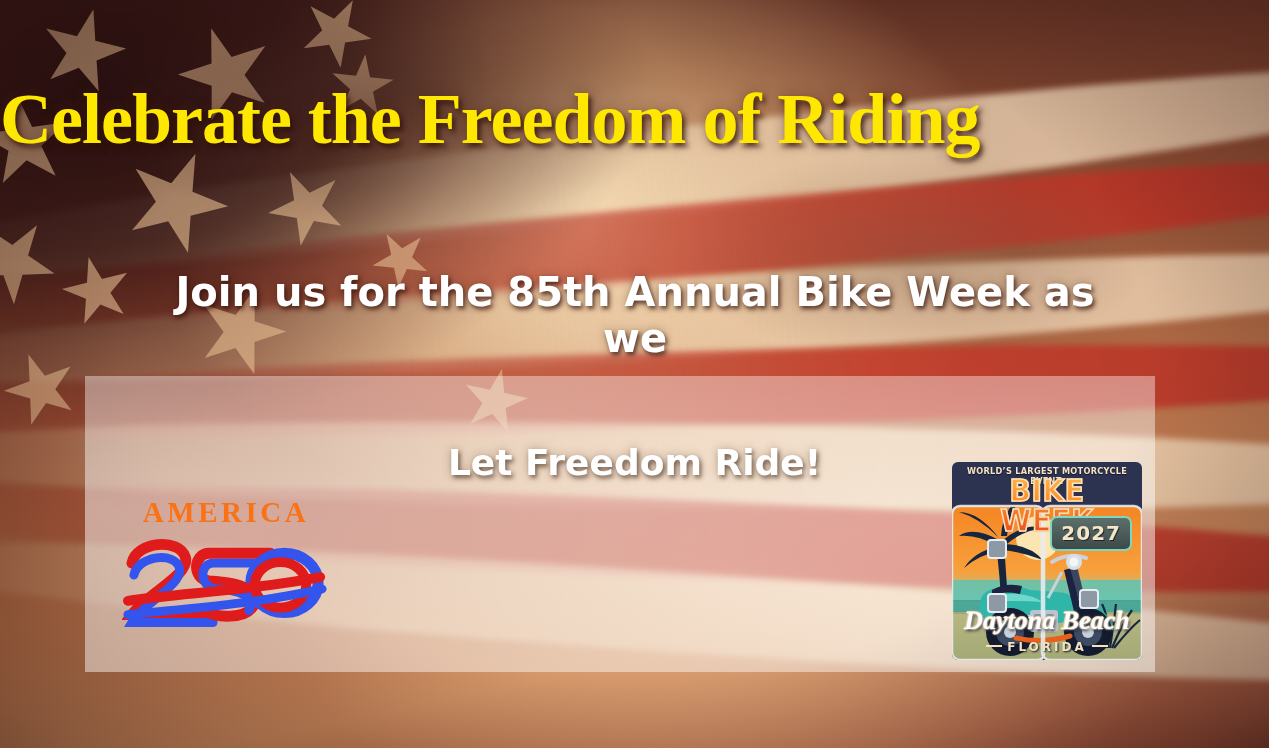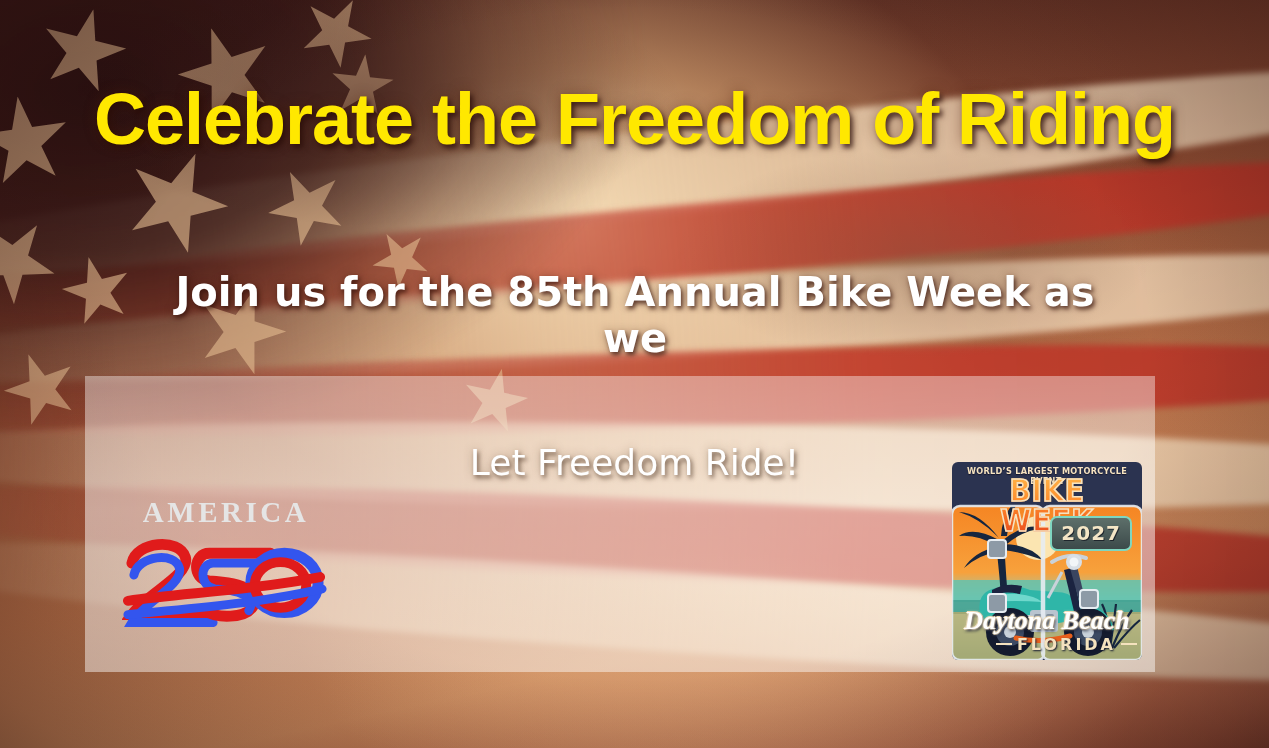--- a/index.html
+++ b/index.html
@@ -78,26 +78,25 @@
     position: absolute;
     left: 85px; top: 376px;
     width: 1070px; height: 296px;
     background: linear-gradient(180deg, rgba(255,255,255,0.40) 0%, rgba(255,255,255,0.50) 45%, rgba(255,255,255,0.46) 100%);
   }
 
   
   .headline {
     position: absolute;
     left: 0; right: 0; top: 78px;
-    text-align: center;
     font-size: 72px;
     font-weight: 700;
     letter-spacing: -1px;
     color: #FFE800;
-    font-family: Liberation Sans, sans-serif;
+    font-family: Liberation Serif, serif;
     text-shadow: 3px 4px 5px rgba(40,12,8,0.72), 0 0 14px rgba(80,30,10,0.45);
     white-space: nowrap;
   }
 
   .subhead {
     position: absolute;
     left: 140px; width: 990px; top: 270px;
     text-align: center;
     font-size: 40px;
     font-weight: 700;
@@ -105,39 +104,39 @@
     color: #ffffff;
     font-family: "DejaVu Sans", sans-serif;
     text-shadow: 2px 3px 4px rgba(55,20,12,0.72), 0 0 10px rgba(60,25,12,0.35);
   }
 
   .tagline {
     position: absolute;
     left: 0; right: 0; top: 442px;
     text-align: center;
     font-size: 36px;
-    font-weight: 400;
+    font-weight: 700;
     color: #ffffff;
     font-family: "DejaVu Sans", sans-serif;
     text-shadow: 2px 3px 4px rgba(70,45,30,0.62), 0 0 10px rgba(90,60,35,0.35);
   }
 
   
   #america250 {
     position: absolute;
     left: 122px; top: 498px;
     width: 208px; height: 130px;
   }
   #america250 .word {
     text-align: center;
     font-family: "Liberation Serif", serif;
     font-weight: 700;
     font-size: 29px;
     letter-spacing: 3.5px;
-    color: #e5e5e5;
+    color: #f97316;
     line-height: 1;
   }
   #america250 .ribbon { margin-top: 4px; }
 
   
   #bikeweek {
     position: absolute;
     left: 952px; top: 462px;
     width: 190px; height: 198px;
     border-radius: 6px;
@@ -190,23 +189,23 @@
     font-family: "Liberation Serif", serif;
     font-style: italic;
     font-weight: 700;
     font-size: 26px;
     color: #ffffff;
     text-shadow: 0 0 3px #F4E2BE, 1px 2px 3px rgba(15,20,45,0.95),
                  -1px 0 0 #F4E2BE, 1px 0 0 #F4E2BE, 0 -1px 0 #F4E2BE, 0 1px 0 #F4E2BE;
   }
   .bw-state {
     position: absolute; left: 0; right: 0; bottom: 6px;
-    text-align: right;
-    font-family: "DejaVu Sans", sans-serif;
-    font-size: 16px;
+    text-align: center;
+    font-family: "DejaVu Sans", sans-serif;
+    font-size: 12px;
     font-weight: 700;
     letter-spacing: 3px;
     color: #F4E2BE;
     text-shadow: 1px 1px 2px rgba(15,20,45,0.95);
   }
   .bw-state .dash {
     display: inline-block;
     width: 16px; height: 2px;
     background: #F4E2BE;
     vertical-align: middle;

